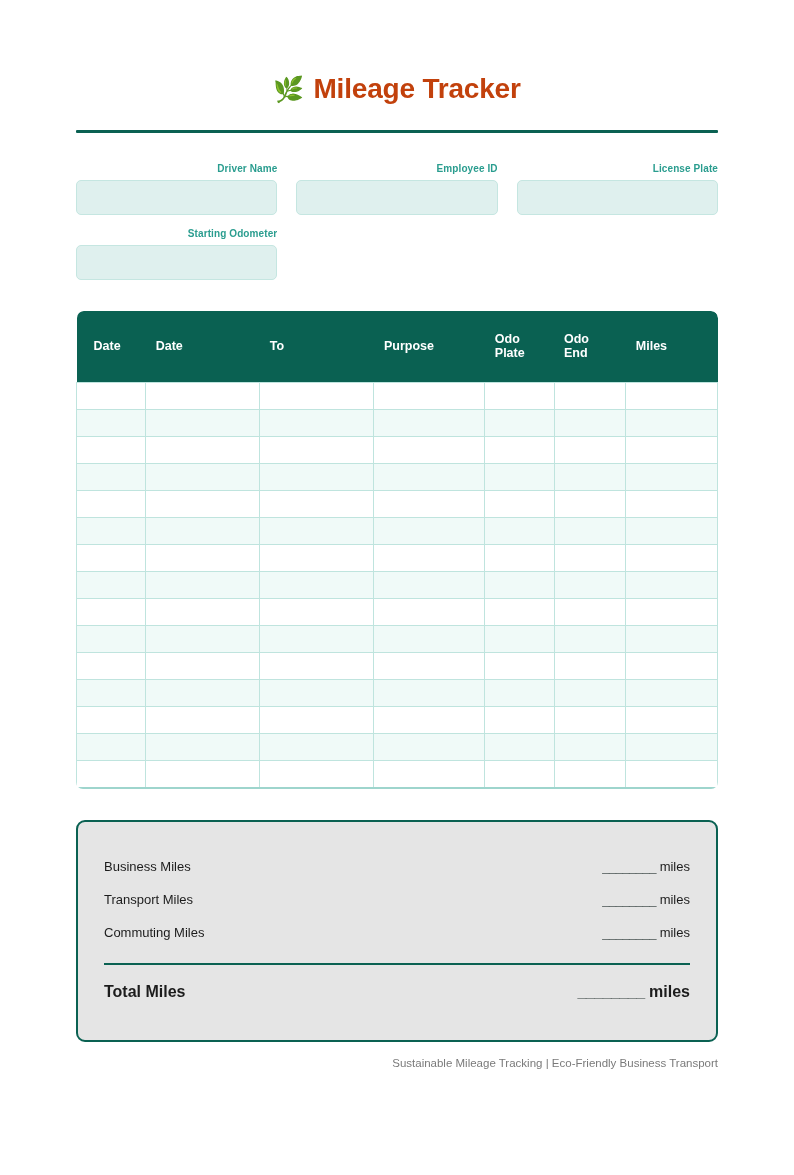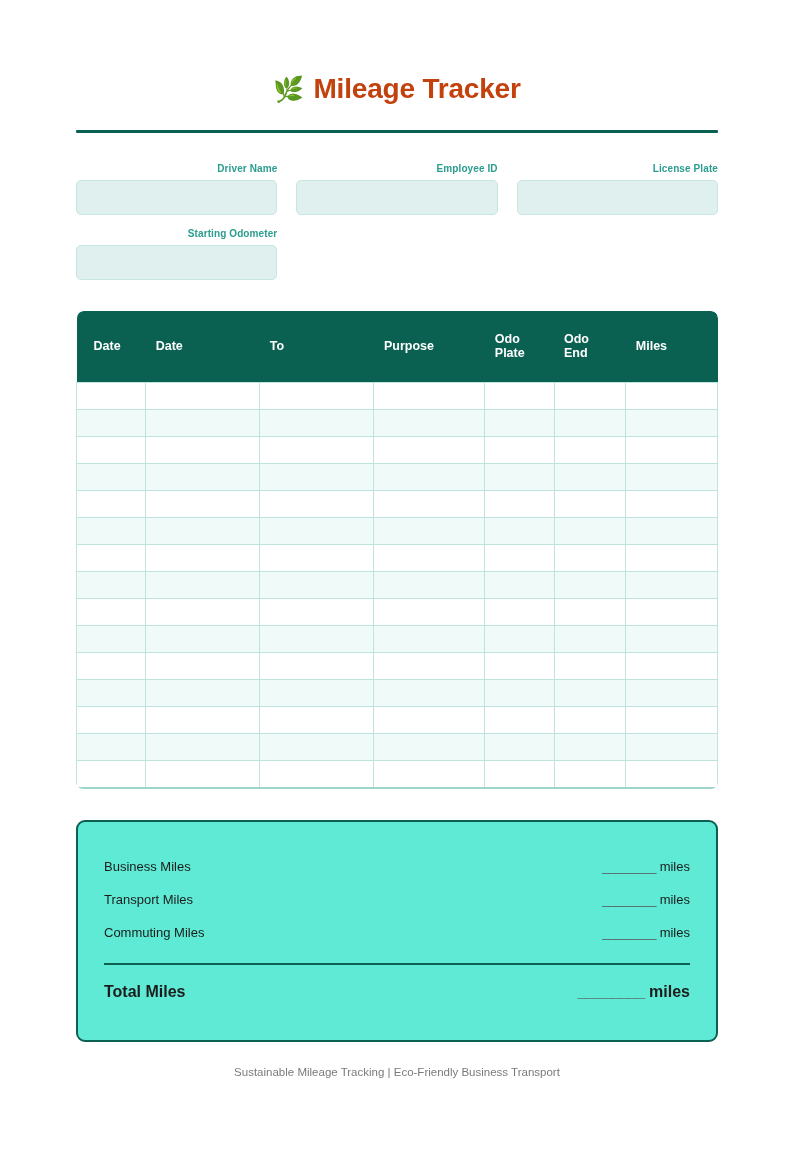--- a/index.html
+++ b/index.html
@@ -137,21 +137,21 @@
   .col-from    { width: 17.8%; }
   .col-to      { width: 17.8%; }
   .col-purpose { width: 17.3%; }
   .col-odos    { width: 10.8%; }
   .col-odoe    { width: 11.2%; }
   .col-miles   { width: 14.3%; }
 
   
   .summary {
     margin-top: 31px;
-    background: #5eead4;
+    background: #e5e5e5;
     border: 2px solid #0a6152;
     border-radius: 9px;
     padding: 28px 26px 30px 26px;
   }
   .summary-row {
     display: flex;
     align-items: baseline;
     justify-content: space-between;
     padding: 9px 0;
   }
@@ -177,24 +177,24 @@
     padding-top: 12px;
   }
   .summary-row.total .summary-label,
   .summary-row.total .summary-value {
     font-size: 16px;
     font-weight: bold;
   }
 
   
   .footer {
-    text-align: center;
+    text-align: right;
     font-size: 11.5px;
     color: #7a7a7a;
-    margin-top: 24px;
+    margin-top: 15px;
   }
 </style>
 </head>
 <body>
 
 <div class="page">
   <div class="content">
 
     <div class="header">
       <div class="title-row">

